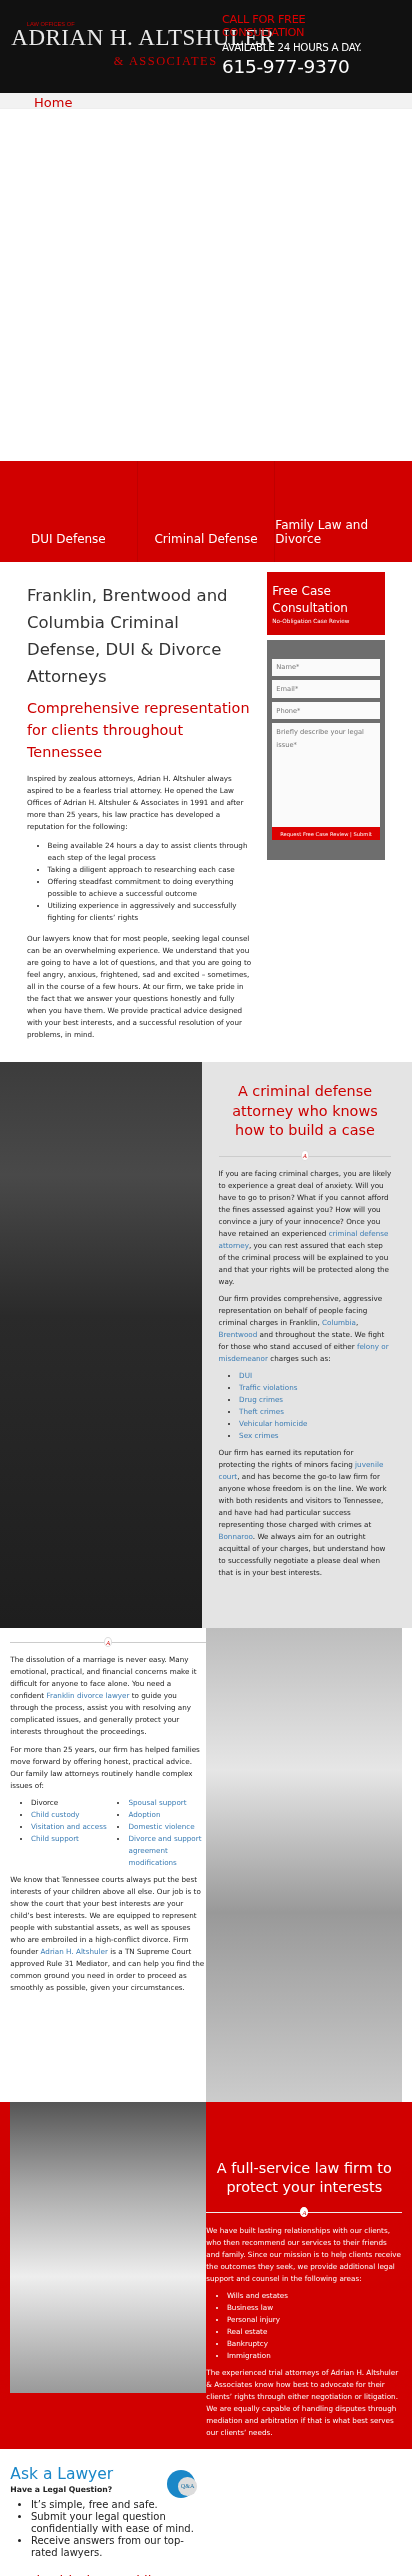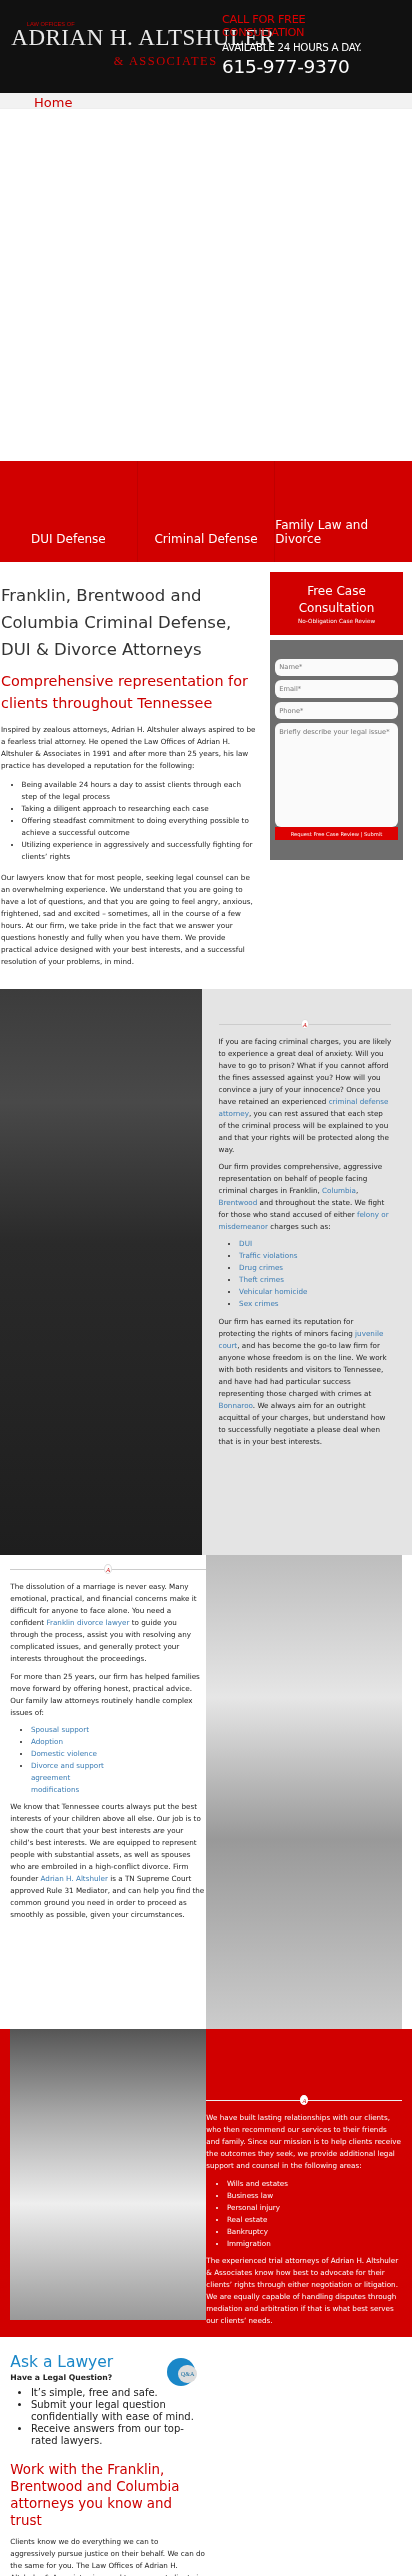--- a/index.html
+++ b/index.html
@@ -13,32 +13,32 @@
 .cta{position:absolute;left:222px;top:13.4px;width:165px;text-align:left}
 .cta .l1{color:#d00;font-size:11.3px;font-family:"DejaVu Sans",sans-serif;letter-spacing:-0.3px}
 .cta .l2{color:#fff;font-size:10.3px;margin-top:2.1px;letter-spacing:-0.3px}
 .cta .l3{color:#fff;font-size:18.5px;margin-top:2.1px;letter-spacing:-0.3px}
 .nav{height:15.5px;background:#f2f2f2;padding-left:34px;padding-top:2.1px;border-bottom:1px solid #eee}
 .nav a{color:#c00;font-size:13px}
 .hero{height:352px;background:#fff}
 .practice{height:101px;background:#d10000;display:flex}
 .practice .col{flex:1;border-right:0.5px solid #bf0000;display:flex;align-items:flex-end;justify-content:center;padding-bottom:15.5px;color:#fff;font-size:12px}
 .practice .col:last-child{border-right:none}
-.main{display:flex;padding:0 1px}
+.main{display:flex;padding:0 27px}
 .main .left{width:255px;padding-top:20.6px}
 .main h1{font-weight:normal;font-size:16.5px;line-height:27px;color:#333}
 .main h2{font-weight:normal;font-size:14.4px;line-height:22px;color:#c00;margin-top:7.2px}
 .main p{font-size:7.2px;line-height:12px;color:#222;margin-top:9.3px}
 ul.b{margin:7.2px 0 0 20.6px;font-size:7.2px;line-height:12px}
 .side{width:133px;margin-left:14px;margin-top:10.3px}
-.fcbox{background:#d10000;color:#fff;text-align:center;padding:11.3px 5.2px 11.3px}
+.fcbox{background:#d10000;color:#fff;text-align:left;padding:11.3px 5.2px 11.3px}
 .fcbox .t{font-size:12px;line-height:16.5px}
 .fcbox .s{font-size:5.7px;margin-top:2.1px}
 .form{background:#6e6e6e;margin-top:4.1px;padding:19px 5.2px 20.6px}
-.form input,.form textarea{display:block;width:100%;border:none;border-radius:6px;background:#fafafa;padding:3.1px 4.1px;font-size:6.7px;font-family:"DejaVu Sans",sans-serif;color:#999;height:17.5px;margin-bottom:4.1px}
+.form input,.form textarea{display:block;width:100%;border:none;border-radius:0;background:#fafafa;padding:3.1px 4.1px;font-size:6.7px;font-family:"DejaVu Sans",sans-serif;color:#999;height:17.5px;margin-bottom:4.1px}
 .form textarea{height:104px;line-height:12.4px;resize:none;margin-bottom:0}
 .form button{width:100%;background:#d00;color:#fff;border:none;font-size:5.2px;height:12.4px;font-family:"DejaVu Sans",sans-serif}
 .crim{display:flex;background:#e4e4e4;margin-top:20.6px}
 .photo{background:linear-gradient(135deg,#5a5a5a,#2a2a2a 40%,#bdbdbd 55%,#3c3c3c 70%,#777);position:relative}
 .crim .photo{width:202px;height:566px;background:linear-gradient(180deg,#3c3c3c 0,#494949 20%,#2a2a2a 45%,#1e1e1e 100%)}
 .crim .txt{width:210px;padding:20.6px 20.6px 20.6px 16.5px}
 .sect-h{font-weight:normal;font-size:14.4px;line-height:19.6px;color:#c00;text-align:center}
 .divd{position:relative;height:10.3px;margin:9.3px 0 7.2px}
 .divd:before{content:"";position:absolute;left:0;right:0;top:5.2px;height:0.5px;background:#ccc}
 .divd span{position:absolute;left:50%;top:0;width:8.2px;height:10.3px;margin-left:-4.1px;border-radius:50%;background:#fff;color:#c00;font-family:"Liberation Serif",serif;font-style:italic;font-size:6.2px;text-align:center;line-height:10.3px;border:0.5px solid #ddd}
@@ -117,20 +117,21 @@
       <input type="tel" placeholder="Phone*" style="">
       <textarea placeholder="Briefly describe your legal issue*" style=""></textarea>
       <button type="button">Request Free Case Review | Submit</button>
     </form>
   </aside>
 </section>
 
 <section class="crim">
   <div class="photo"></div>
   <div class="txt">
+    <h2 class="sect-h">A criminal defense attorney who knows how to build a case</h2>
     <div class="divd">
         <span>A</span>
       </div>
     <p><span>If you are facing criminal charges, you are likely to experience a great deal of anxiety. Will you have to go to prison? What if you cannot afford the fines assessed against you? How will you convince a jury of your innocence? Once you have retained an experienced </span><a href="#">criminal defense attorney</a><span>, you can rest assured that each step of the criminal process will be explained to you and that your rights will be protected along the way.</span></p>
     <p><span>Our firm provides comprehensive, aggressive representation on behalf of people facing criminal charges in Franklin, </span><a href="#">Columbia</a><span>, </span><a href="#">Brentwood</a><span> and throughout the state. We fight for those who stand accused of either </span><a href="#">felony or misdemeanor</a><span> charges such as:</span></p>
     <ul>
       <li><a href="#">DUI</a></li>
       <li><a href="#">Traffic violations</a></li>
       <li><a href="#">Drug crimes</a></li>
       <li><a href="#">Theft crimes</a></li>
@@ -143,34 +144,41 @@
 
 <section class="fam">
   <div class="txt">
     <div class="divd">
         <span>A</span>
       </div>
     <p><span>The dissolution of a marriage is never easy. Many emotional, practical, and financial concerns make it difficult for anyone to face alone. You need a confident </span><a href="#">Franklin divorce lawyer</a><span> to guide you through the process, assist you with resolving any complicated issues, and generally protect your interests throughout the proceedings.</span></p>
     <p>For more than 25 years, our firm has helped families move forward by offering honest, practical advice. Our family law attorneys routinely handle complex issues of:</p>
     <div class="two">
       <ul>
+        <li>Divorce</li>
+        <li><a href="#">Child custody</a></li>
+        <li><a href="#">Visitation and access</a></li>
+        <li><a href="#">Child support</a></li>
+      </ul>
+      <ul>
         <li><a href="#">Spousal support</a></li>
         <li><a href="#">Adoption</a></li>
         <li><a href="#">Domestic violence</a></li>
         <li><a href="#">Divorce and support agreement modifications</a></li>
       </ul>
     </div>
     <p><span>We know that Tennessee courts always put the best interests of your children above all else. Our job is to show the court that your best interests </span><em>are</em><span> your child’s best interests. We are equipped to represent people with substantial assets, as well as spouses who are embroiled in a high-conflict divorce. Firm founder </span><a href="#">Adrian H. Altshuler</a><span> is a TN Supreme Court approved Rule 31 Mediator, and can help you find the common ground you need in order to proceed as smoothly as possible, given your circumstances.</span></p>
   </div>
   <div class="photo"></div>
 </section>
 
 <section class="red">
   <div class="photo"></div>
   <div class="txt">
+    <h2 class="sect-h">A full-service law firm to protect your interests</h2>
     <div class="divd">
         <span>A</span>
       </div>
     <p>We have built lasting relationships with our clients, who then recommend our services to their friends and family. Since our mission is to help clients receive the outcomes they seek, we provide additional legal support and counsel in the following areas:</p>
     <ul>
       <li>Wills and estates</li>
       <li>Business law</li>
       <li>Personal injury</li>
       <li>Real estate</li>
       <li>Bankruptcy</li>

